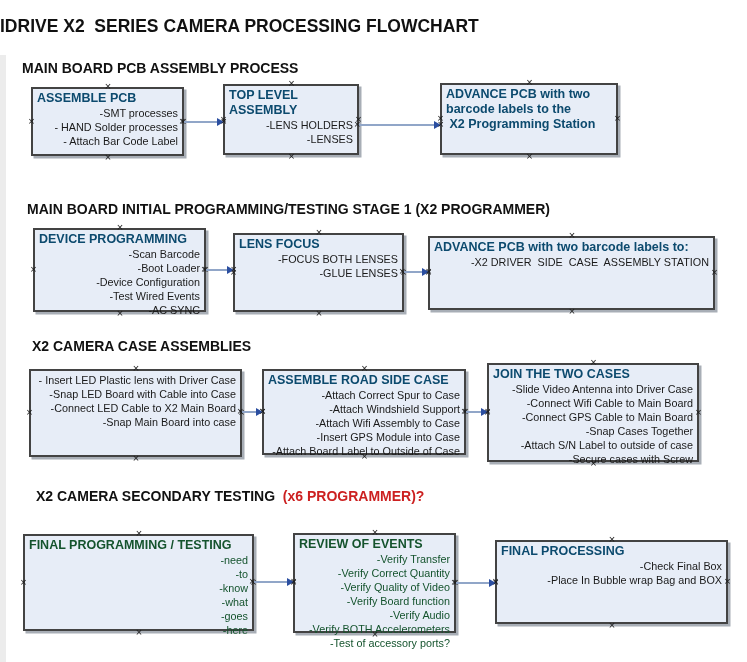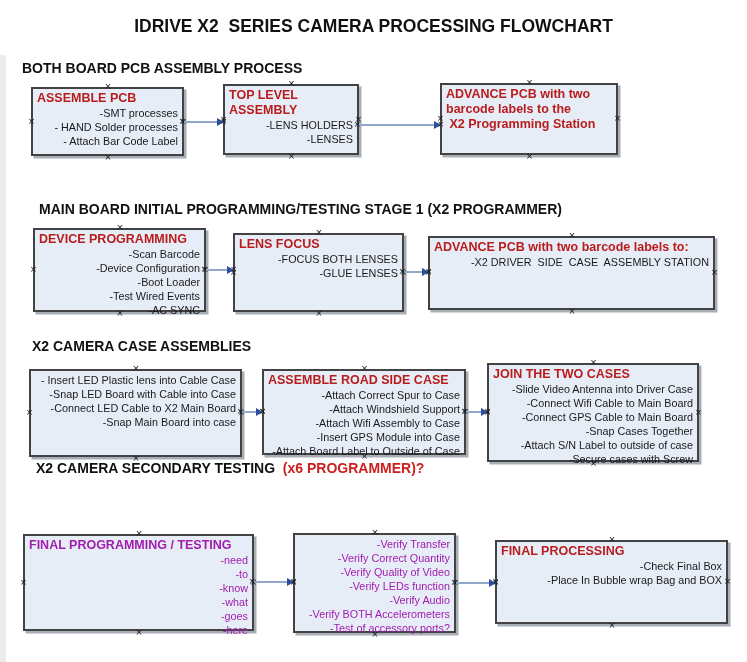--- a/index.html
+++ b/index.html
@@ -2,43 +2,43 @@
 <html><head>
 <meta charset="utf-8">
 <style>
   html,body{margin:0;padding:0;background:#ffffff;}
   #canvas{
     position:relative;width:747px;height:662px;background:#ffffff;overflow:hidden;
     font-family:"Liberation Sans", sans-serif;color:#141414;
   }
   .edge-strip{position:absolute;left:0;top:55px;width:6px;height:607px;background:#ececec;}
   .fc-title{
-    position:absolute;top:16px;left:0;width:747px;text-align:center;
+    position:absolute;top:16px;left:0;width:747px;
     font-size:17.5px;font-weight:bold;color:#111;white-space:pre;letter-spacing:0px;
   }
   .fc-heading{
     position:absolute;font-size:14px;font-weight:bold;color:#111;white-space:pre;
   }
   .fc-heading .red-part{color:#cc2020;}
   .h1{left:22px;top:60px}
-  .h2{left:39px;top:201px}
+  .h2{left:27px;top:201px}
   .h3{left:32px;top:338px}
-  .h4{left:36px;top:460px}
+  .h4{left:36px;top:488px}
   .fc-box{
     position:absolute;box-sizing:border-box;background:#e7edf7;
     border:2px solid #434343;box-shadow:2.5px 2.5px 0 #a8aeb6;
     padding:2px 4px 2px 4px;
   }
   .box-title{
-    font-size:12.5px;line-height:15px;font-weight:bold;color:#b91c1c;white-space:pre-wrap;
+    font-size:12.5px;line-height:15px;font-weight:bold;color:#0c4a6e;white-space:pre-wrap;
   }
   .fc-item{
     font-size:10.8px;line-height:14px;color:#1a1a1a;white-space:pre;text-align:right;
   }
-  .red-box .box-title,.red-box .fc-item{color:#a21caf;}
+  .red-box .box-title,.red-box .fc-item{color:#14532d;}
   
   .s1b1{left:31px;top:87px;width:153px;height:69px}
   .s1b2{left:223px;top:84px;width:136px;height:71px}
   .s1b3{left:440px;top:83px;width:178px;height:72px}
   .s2b1{left:33px;top:228px;width:173px;height:84px}
   .s2b2{left:233px;top:233px;width:171px;height:79px}
   .s2b3{left:428px;top:236px;width:287px;height:74px}
   .s3b1{left:29px;top:369px;width:213px;height:88px}
   .s3b2{left:262px;top:369px;width:204px;height:86px}
   .s3b3{left:487px;top:363px;width:212px;height:99px}
@@ -75,21 +75,21 @@
   .arrow-x-head{right:-4px;top:-7px;}
 </style>
 </head>
 <body>
 
 <div id="canvas">
   <div class="edge-strip"></div>
 
   <div class="fc-title">IDRIVE X2  SERIES CAMERA PROCESSING FLOWCHART</div>
 
-  <div class="fc-heading h1"><span>BOTH BOARD PCB ASSEMBLY PROCESS</span></div>
+  <div class="fc-heading h1"><span>MAIN BOARD PCB ASSEMBLY PROCESS</span></div>
   <div class="fc-heading h2"><span>MAIN BOARD INITIAL PROGRAMMING/TESTING STAGE 1 (X2 PROGRAMMER)</span></div>
   <div class="fc-heading h3"><span>X2 CAMERA CASE ASSEMBLIES</span></div>
   <div class="fc-heading h4"><span>X2 CAMERA SECONDARY TESTING  </span><span class="red-part">(x6 PROGRAMMER)?</span></div>
 
   <div class="fc-box s1b1">
     <div class="box-title">ASSEMBLE PCB</div>
     <div>
         <div class="fc-item">-SMT processes</div>
         <div class="fc-item">- HAND Solder processes</div>
         <div class="fc-item">- Attach Bar Code Label</div>
@@ -118,22 +118,22 @@
   <span class="hd hd-t">×</span>
       <span class="hd hd-b">×</span>
       <span class="hd hd-l">×</span>
       <span class="hd hd-r">×</span>
     </div>
 
   <div class="fc-box s2b1">
     <div class="box-title">DEVICE PROGRAMMING</div>
     <div>
         <div class="fc-item">-Scan Barcode</div>
+        <div class="fc-item">-Boot Loader</div>
         <div class="fc-item">-Device Configuration</div>
-        <div class="fc-item">-Boot Loader</div>
         <div class="fc-item">-Test Wired Events</div>
         <div class="fc-item">-AC SYNC</div>
       </div>
   <span class="hd hd-t">×</span>
       <span class="hd hd-b">×</span>
       <span class="hd hd-l">×</span>
       <span class="hd hd-r">×</span>
     </div>
   <div class="fc-box s2b2">
     <div class="box-title">LENS FOCUS</div>
@@ -152,21 +152,21 @@
         <div class="fc-item">-X2 DRIVER  SIDE  CASE  ASSEMBLY STATION</div>
       </div>
   <span class="hd hd-t">×</span>
       <span class="hd hd-b">×</span>
       <span class="hd hd-l">×</span>
       <span class="hd hd-r">×</span>
     </div>
 
   <div class="fc-box s3b1">
     <div>
-        <div class="fc-item">- Insert LED Plastic lens into Cable Case</div>
+        <div class="fc-item">- Insert LED Plastic lens with Driver Case</div>
         <div class="fc-item">-Snap LED Board with Cable into Case</div>
         <div class="fc-item">-Connect LED Cable to X2 Main Board</div>
         <div class="fc-item">-Snap Main Board into case</div>
       </div>
   <span class="hd hd-t">×</span>
       <span class="hd hd-b">×</span>
       <span class="hd hd-l">×</span>
       <span class="hd hd-r">×</span>
     </div>
   <div class="fc-box s3b2">
@@ -208,25 +208,26 @@
         <div class="fc-item">-what</div>
         <div class="fc-item">-goes</div>
         <div class="fc-item">-here</div>
       </div>
   <span class="hd hd-t">×</span>
       <span class="hd hd-b">×</span>
       <span class="hd hd-l">×</span>
       <span class="hd hd-r">×</span>
     </div>
   <div class="fc-box s4b2 red-box">
+    <div class="box-title">REVIEW OF EVENTS</div>
     <div>
         <div class="fc-item">-Verify Transfer</div>
         <div class="fc-item">-Verify Correct Quantity</div>
         <div class="fc-item">-Verify Quality of Video</div>
-        <div class="fc-item">-Verify LEDs function</div>
+        <div class="fc-item">-Verify Board function</div>
         <div class="fc-item">-Verify Audio</div>
         <div class="fc-item">-Verify BOTH Accelerometers</div>
         <div class="fc-item">-Test of accessory ports?</div>
       </div>
   <span class="hd hd-t">×</span>
       <span class="hd hd-b">×</span>
       <span class="hd hd-l">×</span>
       <span class="hd hd-r">×</span>
     </div>
   <div class="fc-box s4b3">

